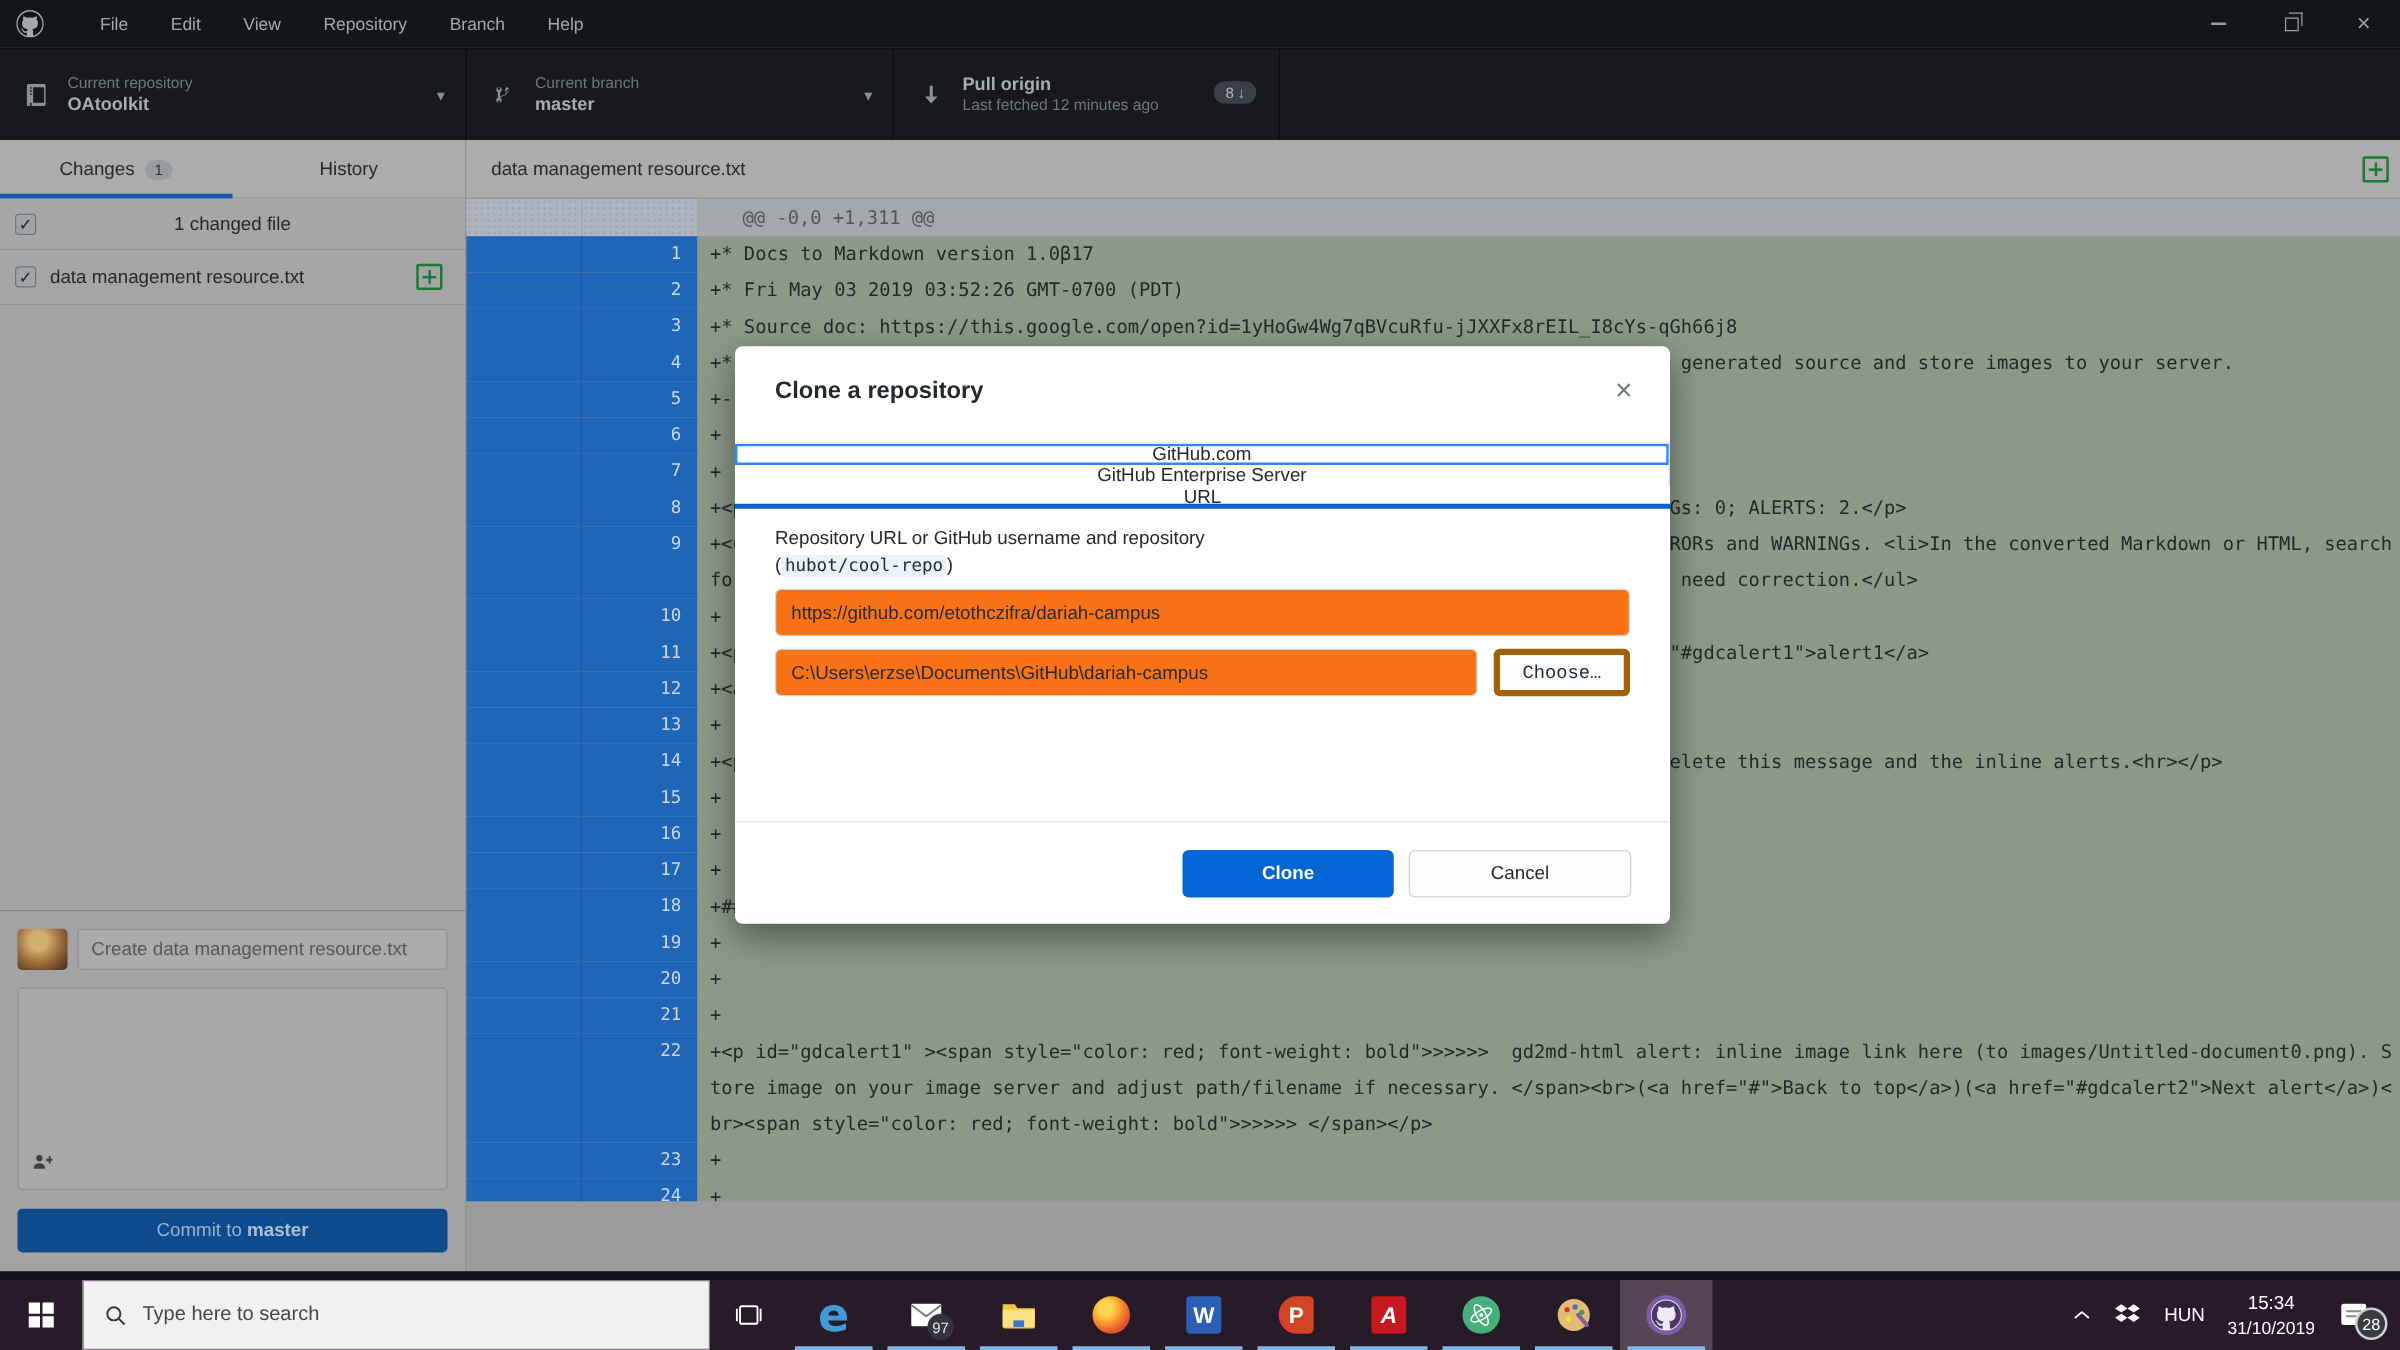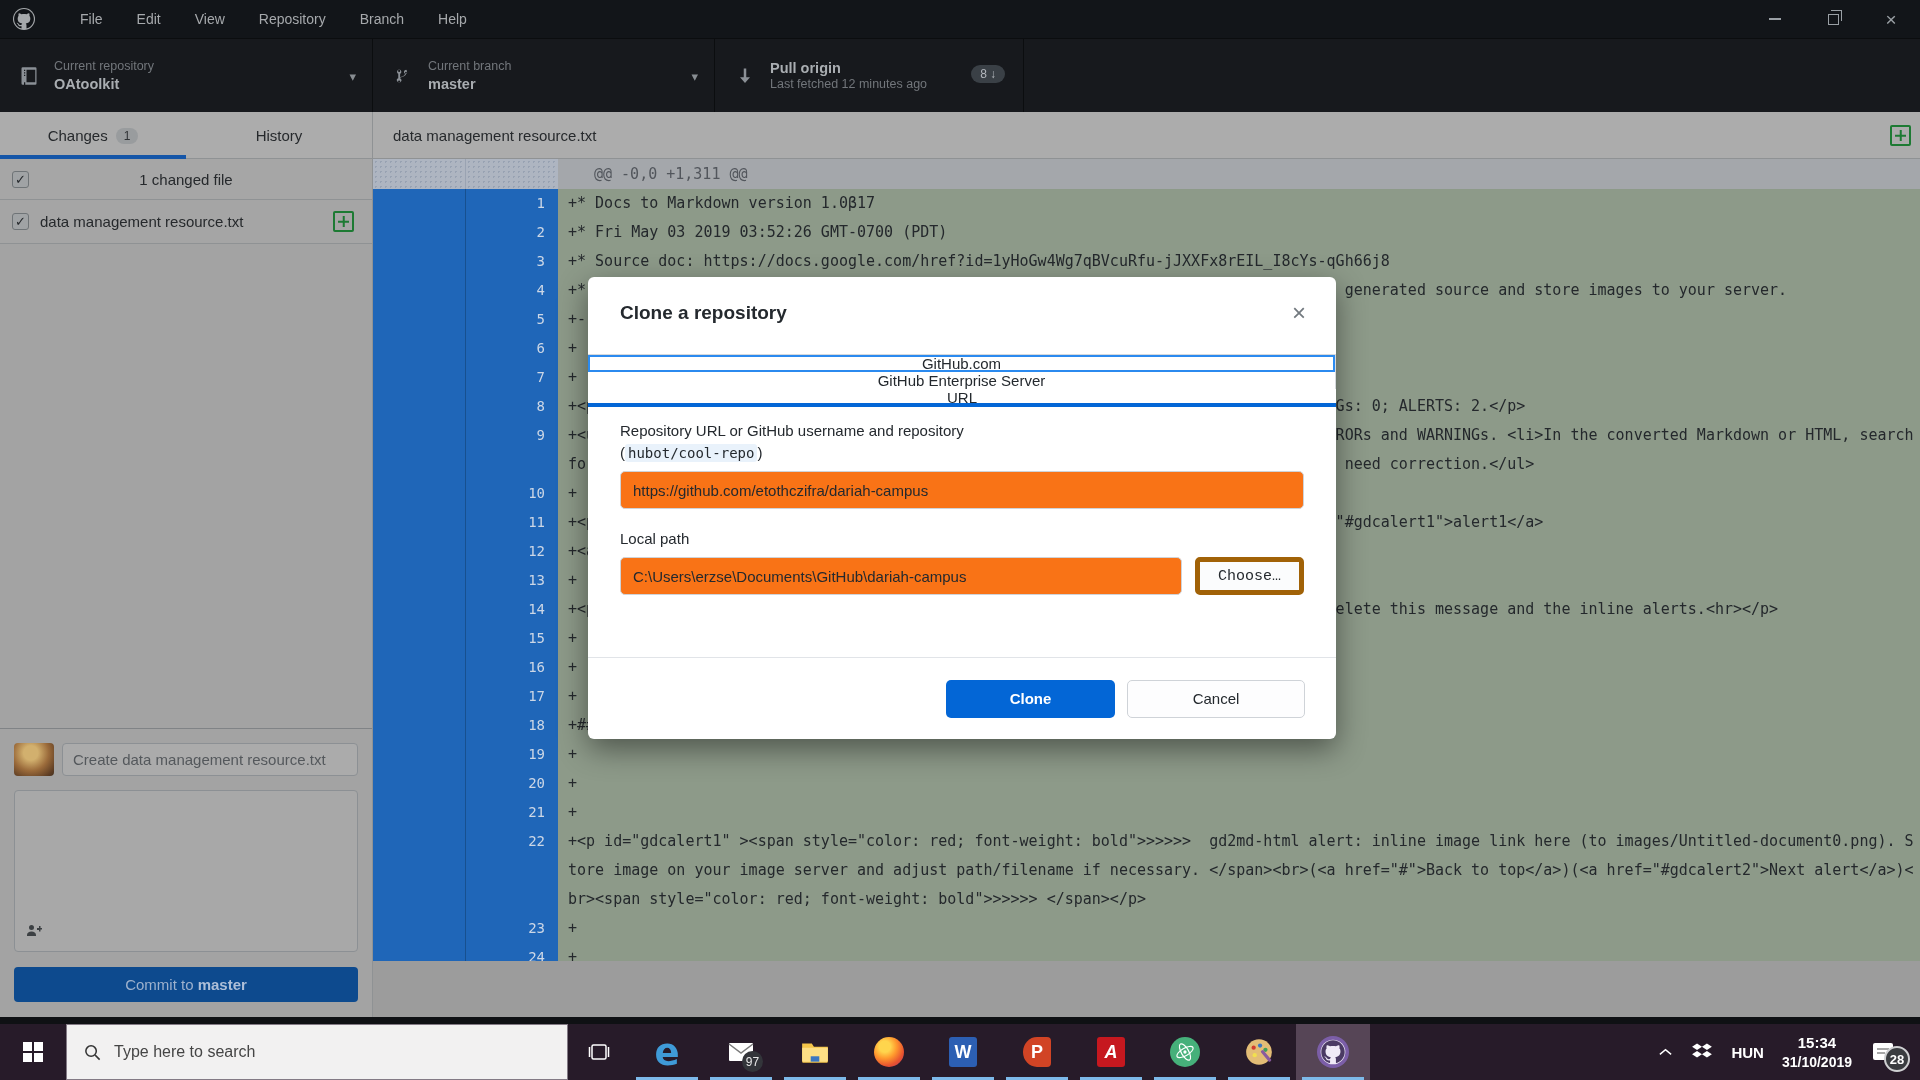--- a/index.html
+++ b/index.html
@@ -154,21 +154,21 @@
   .icon-28 { width:30px; height:30px; display:flex; align-items:center; justify-content:center; position:relative; }
   .edge-e { color:#3f9bd8; font-weight:bold; font-size:37px; line-height:1; font-family:"DejaVu Sans",sans-serif; }
   .badge-dark { position:absolute; right:-7px; bottom:-5px; background:#33353a; color:#e8e8e8; font-size:12px;
                 min-width:21px; height:21px; border-radius:50%; display:flex; align-items:center; justify-content:center; }
   .office-tile { width:28px; height:30px; border-radius:3px; color:#fff; font-weight:bold; font-size:18px;
                  display:flex; align-items:center; justify-content:center; }
   .firefox-ball { width:30px; height:30px; border-radius:50%;
        background:radial-gradient(circle at 36% 32%, #ffd54d 0 20%, #ff9a2e 42%, #e8542f 68%, #b5326a 100%); }
   .atom-ball { width:30px; height:30px; border-radius:50%; background:#46b07a; display:flex; align-items:center; justify-content:center; }
   .gh-ball { width:32px; height:32px; border-radius:50%; background:#7b5ea7; display:flex; align-items:center; justify-content:center; }
-  .tray { margin-left:auto; display:flex; align-items:center; padding-right:8px;font-weight:bold; }
+  .tray { margin-left:auto; display:flex; align-items:center; padding-right:8px; }
   .tray-item { color:#fff; display:flex; align-items:center; justify-content:center; cursor:pointer; height:56px; padding:0 9px; }
   .lang { font-size:15px; }
   .clock { flex-direction:column; line-height:1.3; font-size:15px; text-align:center; }
   .clock .date { font-size:14px; }
   .notif { position:relative; padding-right:16px; }
   .notif-badge { position:absolute; right:2px; bottom:8px; background:#3a3c40; border:2px solid #cfd0d2; color:#fff;
                  font-size:13px; min-width:26px; height:26px; border-radius:50%; display:flex; align-items:center; justify-content:center; }
 </style>
 </head>
 <body>
@@ -304,21 +304,21 @@
 
           <div class="drow added">
             <div class="g old"></div>
             <div class="g new">2</div>
             <div class="dtext">+* Fri May 03 2019 03:52:26 GMT-0700 (PDT)</div>
           </div>
 
           <div class="drow added">
             <div class="g old"></div>
             <div class="g new">3</div>
-            <div class="dtext">+* Source doc: https://docs.google.com/href?id=1yHoGw4Wg7qBVcuRfu-jJXXFx8rEIL_I8cYs-qGh66j8</div>
+            <div class="dtext">+* Source doc: https://this.google.com/open?id=1yHoGw4Wg7qBVcuRfu-jJXXFx8rEIL_I8cYs-qGh66j8</div>
           </div>
 
           <div class="drow added">
             <div class="g old"></div>
             <div class="g new">4</div>
             <div class="dtext">+* This document has images: you should extract and upload all of the images from the generated source and store images to your server.</div>
           </div>
 
           <div class="drow added">
             <div class="g old"></div>
@@ -461,21 +461,20 @@
       <div class="dlg-tab selected">
           <span>URL</span>
         </div>
     </div>
     <div class="dlg-body">
       <div class="dlg-label">Repository URL or GitHub username and repository</div>
       <div class="dlg-hint">
         <span>(</span><code>hubot/cool-repo</code><span>)</span>
       </div>
       <input class="dlg-input" value="https://github.com/etothczifra/dariah-campus" style="">
-      <div class="dlg-label" style="margin-top:21px;">Local path</div>
       <div class="path-row">
         <input class="dlg-input" value="C:\Users\erzse\Documents\GitHub\dariah-campus" style="">
         <button class="choose-btn">Choose…</button>
       </div>
     </div>
     <div class="dlg-footer">
       <button class="btn-primary">Clone</button>
       <button class="btn-default">Cancel</button>
     </div>
   </div>

